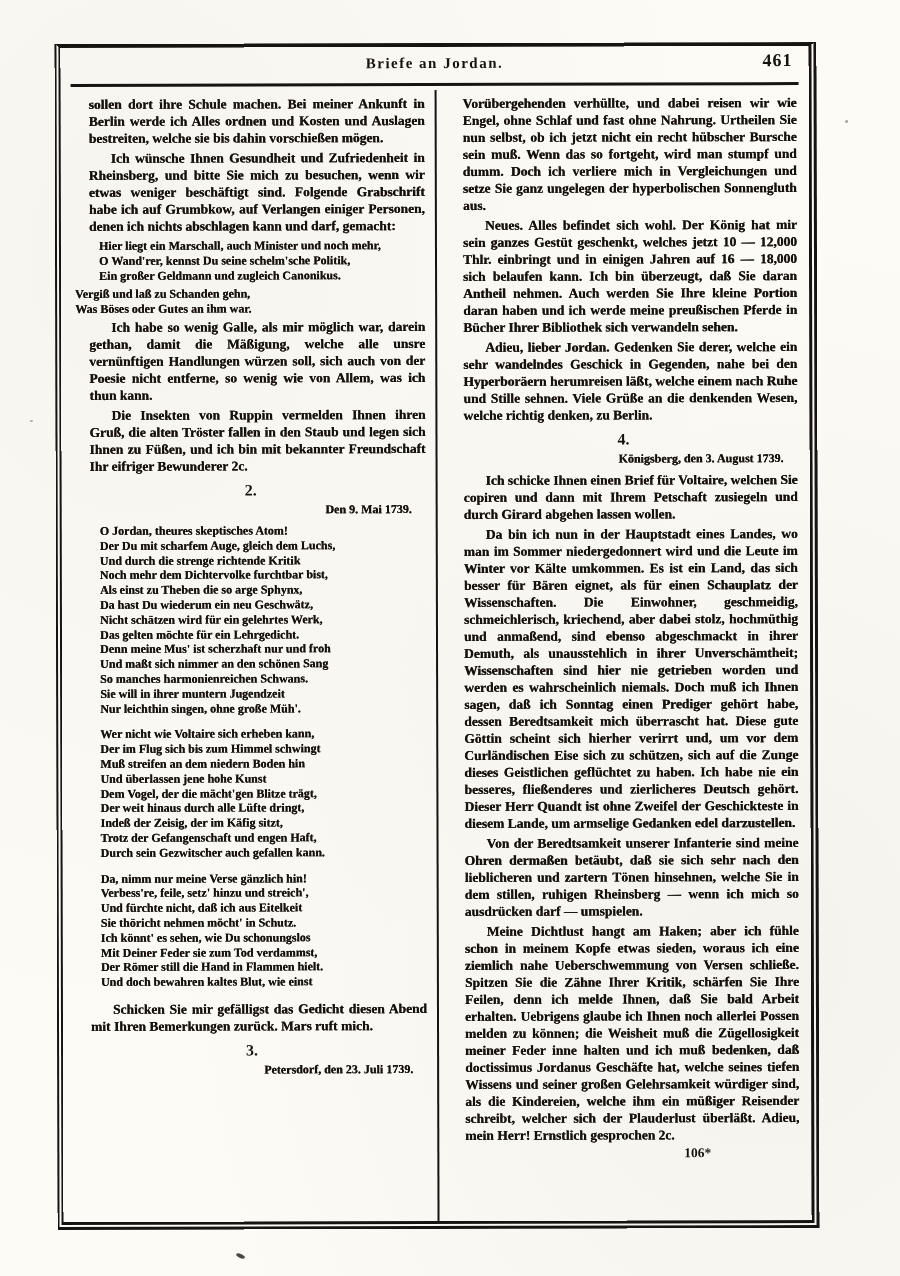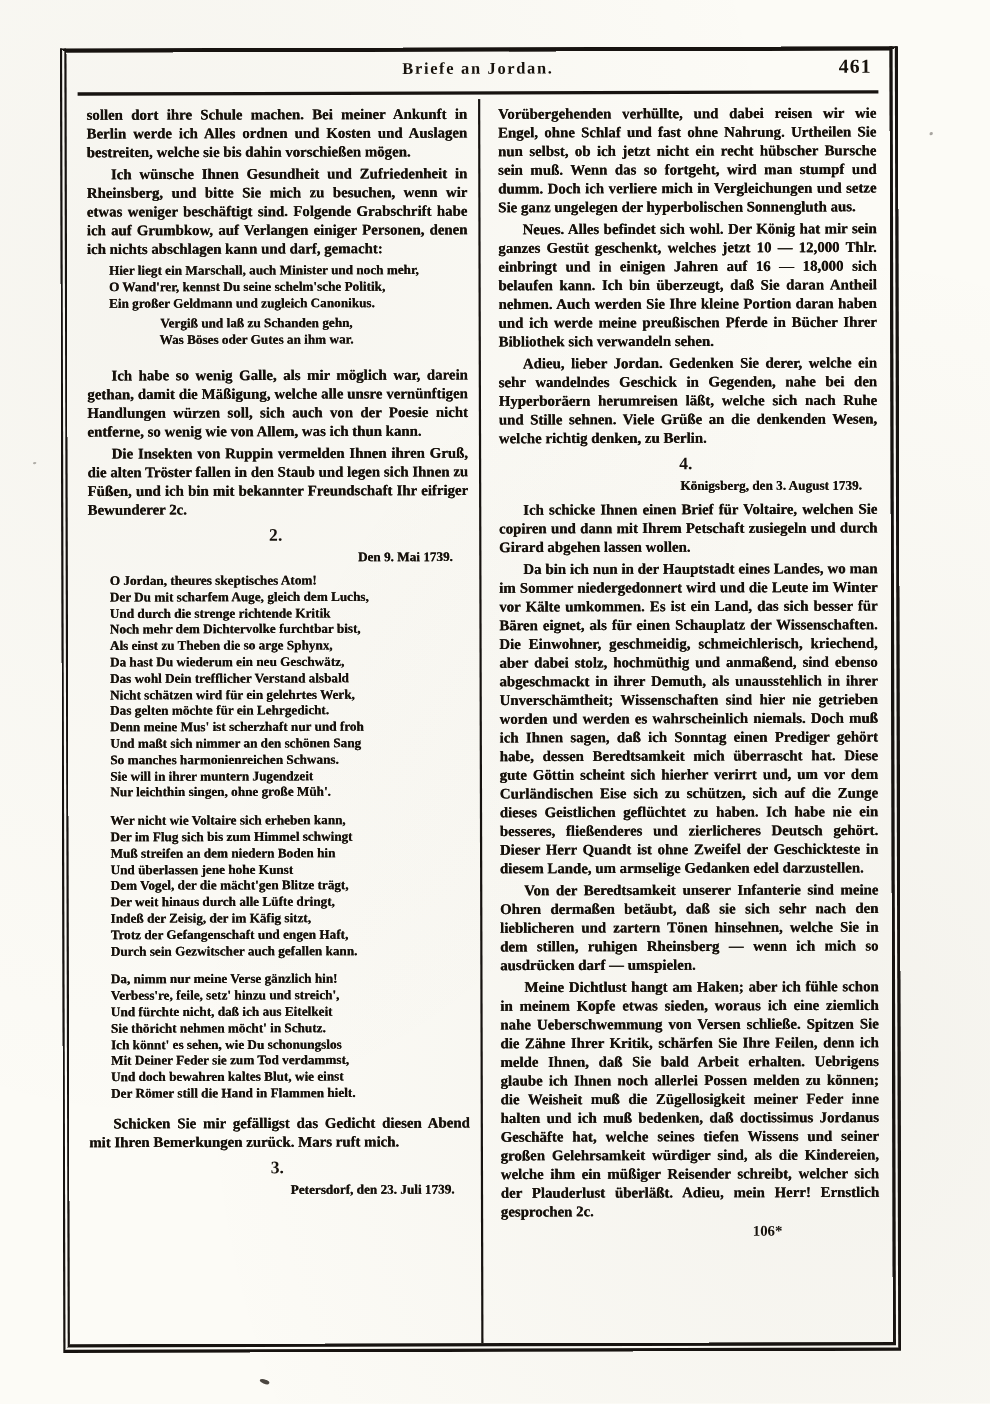--- a/index.html
+++ b/index.html
@@ -37,31 +37,31 @@
   .page-number { position: absolute; right: 6px; top: 2px; font-size: 18px; font-weight: bold; letter-spacing: 1px; }
   .head-rule { flex: none; height: 3px; background: #171310; margin: 3px 0 0 0; }
   .columns { flex: 1 1 auto; display: flex; overflow: hidden; margin-top: 4px; }
   .col { width: 50%; box-sizing: border-box; }
   .col-left  { padding: 5px 10px 0 4px; }
   .col-right { border-left: 2px solid #171310; padding: 5px 2px 0 12px; }
 
   .para {
     font-size: 13.5px; line-height: 17px; font-weight: bold;
     text-align: justify; text-indent: 22px;
-    margin: 0 0 3px 4px;
+    margin: 0 0 3px 14px;
     text-shadow: 0.3px 0 0 currentColor;
   }
   .para.no-indent { text-indent: 0; }
 
   .verse {
     font-size: 12px; line-height: 14.8px; font-weight: bold;
     margin: 4px 0 4px 24px;
     text-shadow: 0.25px 0 0 currentColor;
   }
-  .verse.centered { text-align: center; margin: 0 34px 16px 0; }
+  .verse.centered { text-align: left; margin: 0 34px 2px 0; }
   .verse.stanza { margin: 6px 0 11px 24px; }
   .verse-line { white-space: nowrap; }
 
   .letter-number { text-align: center; font-weight: bold; font-size: 16px; margin: 7px 0 3px 0; }
   .dateline { text-align: right; font-weight: bold; font-size: 12px; padding-right: 14px; margin: 0 0 5px 0; text-shadow: 0.3px 0 0 currentColor; }
   .signature { text-align: right; padding-right: 88px; font-weight: bold; font-size: 13.5px; margin-top: -1px; }
 
   .speck { position: absolute; background: #2b2620; border-radius: 60% 40% 55% 45%; opacity: 0.85; }
   .speck-1 { left: 236px; top: 1254px; width: 9px; height: 4px; transform: rotate(25deg); }
   .speck-2 { left: 845px; top: 120px; width: 3px; height: 3px; opacity: 0.4; }
@@ -97,21 +97,20 @@
         <p class="para">Die Insekten von Ruppin vermelden Ihnen ihren Gruß, die alten Tröster fallen in den Staub und legen sich Ihnen zu Füßen, und ich bin mit bekannter Freundschaft Ihr eifriger Bewunderer 2c.</p>
         <div class="letter-number">2.</div>
         <div class="dateline">Den 9. Mai 1739.</div>
         <div class="verse stanza">
             <div class="verse-line">O Jordan, theures skeptisches Atom!</div>
             <div class="verse-line">Der Du mit scharfem Auge, gleich dem Luchs,</div>
             <div class="verse-line">Und durch die strenge richtende Kritik</div>
             <div class="verse-line">Noch mehr dem Dichtervolke furchtbar bist,</div>
             <div class="verse-line">Als einst zu Theben die so arge Sphynx,</div>
             <div class="verse-line">Da hast Du wiederum ein neu Geschwätz,</div>
-            <div class="verse-line">Das wohl Dein trefflicher Verstand alsbald</div>
             <div class="verse-line">Nicht schätzen wird für ein gelehrtes Werk,</div>
             <div class="verse-line">Das gelten möchte für ein Lehrgedicht.</div>
             <div class="verse-line">Denn meine Mus' ist scherzhaft nur und froh</div>
             <div class="verse-line">Und maßt sich nimmer an den schönen Sang</div>
             <div class="verse-line">So manches harmonienreichen Schwans.</div>
             <div class="verse-line">Sie will in ihrer muntern Jugendzeit</div>
             <div class="verse-line">Nur leichthin singen, ohne große Müh'.</div>
           </div>
         <div class="verse stanza">
             <div class="verse-line">Wer nicht wie Voltaire sich erheben kann,</div>
@@ -124,32 +123,32 @@
             <div class="verse-line">Trotz der Gefangenschaft und engen Haft,</div>
             <div class="verse-line">Durch sein Gezwitscher auch gefallen kann.</div>
           </div>
         <div class="verse stanza">
             <div class="verse-line">Da, nimm nur meine Verse gänzlich hin!</div>
             <div class="verse-line">Verbess're, feile, setz' hinzu und streich',</div>
             <div class="verse-line">Und fürchte nicht, daß ich aus Eitelkeit</div>
             <div class="verse-line">Sie thöricht nehmen möcht' in Schutz.</div>
             <div class="verse-line">Ich könnt' es sehen, wie Du schonungslos</div>
             <div class="verse-line">Mit Deiner Feder sie zum Tod verdammst,</div>
+            <div class="verse-line">Der Römer still die Hand in Flammen hielt.</div>
             <div class="verse-line">Und doch bewahren kaltes Blut, wie einst</div>
-            <div class="verse-line">Der Römer still die Hand in Flammen hielt.</div>
           </div>
         <p class="para">Schicken Sie mir gefälligst das Gedicht diesen Abend mit Ihren Bemerkungen zurück. Mars ruft mich.</p>
         <div class="letter-number">3.</div>
         <div class="dateline">Petersdorf, den 23. Juli 1739.</div>
       </div>
 
       <div class="col col-right">
         <p class="para no-indent">Vorübergehenden verhüllte, und dabei reisen wir wie Engel, ohne Schlaf und fast ohne Nahrung. Urtheilen Sie nun selbst, ob ich jetzt nicht ein recht hübscher Bursche sein muß. Wenn das so fortgeht, wird man stumpf und dumm. Doch ich verliere mich in Vergleichungen und setze Sie ganz ungelegen der hyperbolischen Sonnengluth aus.</p>
         <p class="para">Neues. Alles befindet sich wohl. Der König hat mir sein ganzes Gestüt geschenkt, welches jetzt 10 — 12,000 Thlr. einbringt und in einigen Jahren auf 16 — 18,000 sich belaufen kann. Ich bin überzeugt, daß Sie daran Antheil nehmen. Auch werden Sie Ihre kleine Portion daran haben und ich werde meine preußischen Pferde in Bücher Ihrer Bibliothek sich verwandeln sehen.</p>
-        <p class="para">Adieu, lieber Jordan. Gedenken Sie derer, welche ein sehr wandelndes Geschick in Gegenden, nahe bei den Hyperboräern herumreisen läßt, welche sich nach Ruhe und Stille sehnen. Viele Grüße an die denkenden Wesen, welche richtig denken, zu Berlin.</p>
+        <p class="para">Adieu, lieber Jordan. Gedenken Sie derer, welche ein sehr wandelndes Geschick in Gegenden, nahe bei den Hyperboräern herumreisen läßt, welche einem nach Ruhe und Stille sehnen. Viele Grüße an die denkenden Wesen, welche richtig denken, zu Berlin.</p>
         <div class="letter-number">4.</div>
         <div class="dateline">Königsberg, den 3. August 1739.</div>
         <p class="para">Ich schicke Ihnen einen Brief für Voltaire, welchen Sie copiren und dann mit Ihrem Petschaft zusiegeln und durch Girard abgehen lassen wollen.</p>
         <p class="para">Da bin ich nun in der Hauptstadt eines Landes, wo man im Sommer niedergedonnert wird und die Leute im Winter vor Kälte umkommen. Es ist ein Land, das sich besser für Bären eignet, als für einen Schauplatz der Wissenschaften. Die Einwohner, geschmeidig, schmeichlerisch, kriechend, aber dabei stolz, hochmüthig und anmaßend, sind ebenso abgeschmackt in ihrer Demuth, als unausstehlich in ihrer Unverschämtheit; Wissenschaften sind hier nie getrieben worden und werden es wahrscheinlich niemals. Doch muß ich Ihnen sagen, daß ich Sonntag einen Prediger gehört habe, dessen Beredtsamkeit mich überrascht hat. Diese gute Göttin scheint sich hierher verirrt und, um vor dem Curländischen Eise sich zu schützen, sich auf die Zunge dieses Geistlichen geflüchtet zu haben. Ich habe nie ein besseres, fließenderes und zierlicheres Deutsch gehört. Dieser Herr Quandt ist ohne Zweifel der Geschickteste in diesem Lande, um armselige Gedanken edel darzustellen.</p>
         <p class="para">Von der Beredtsamkeit unserer Infanterie sind meine Ohren dermaßen betäubt, daß sie sich sehr nach den lieblicheren und zartern Tönen hinsehnen, welche Sie in dem stillen, ruhigen Rheinsberg — wenn ich mich so ausdrücken darf — umspielen.</p>
         <p class="para">Meine Dichtlust hangt am Haken; aber ich fühle schon in meinem Kopfe etwas sieden, woraus ich eine ziemlich nahe Ueberschwemmung von Versen schließe. Spitzen Sie die Zähne Ihrer Kritik, schärfen Sie Ihre Feilen, denn ich melde Ihnen, daß Sie bald Arbeit erhalten. Uebrigens glaube ich Ihnen noch allerlei Possen melden zu können; die Weisheit muß die Zügellosigkeit meiner Feder inne halten und ich muß bedenken, daß doctissimus Jordanus Geschäfte hat, welche seines tiefen Wissens und seiner großen Gelehrsamkeit würdiger sind, als die Kindereien, welche ihm ein müßiger Reisender schreibt, welcher sich der Plauderlust überläßt. Adieu, mein Herr! Ernstlich gesprochen 2c.</p>
         <div class="signature">106*</div>
       </div>
 
     </div>

